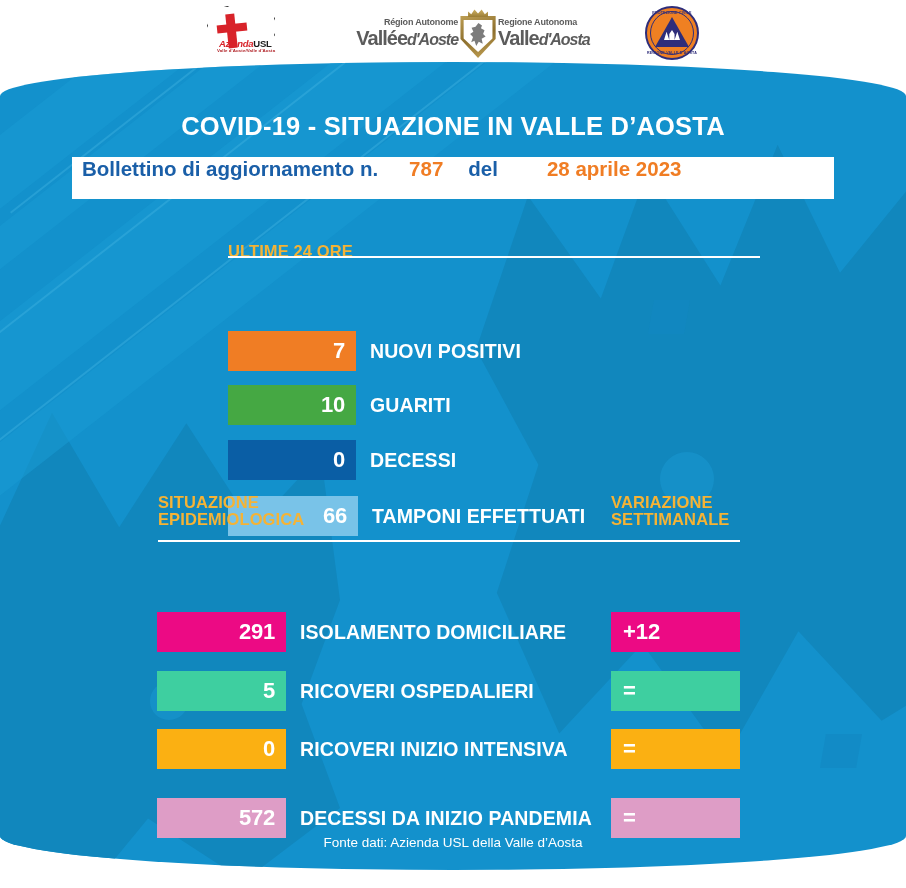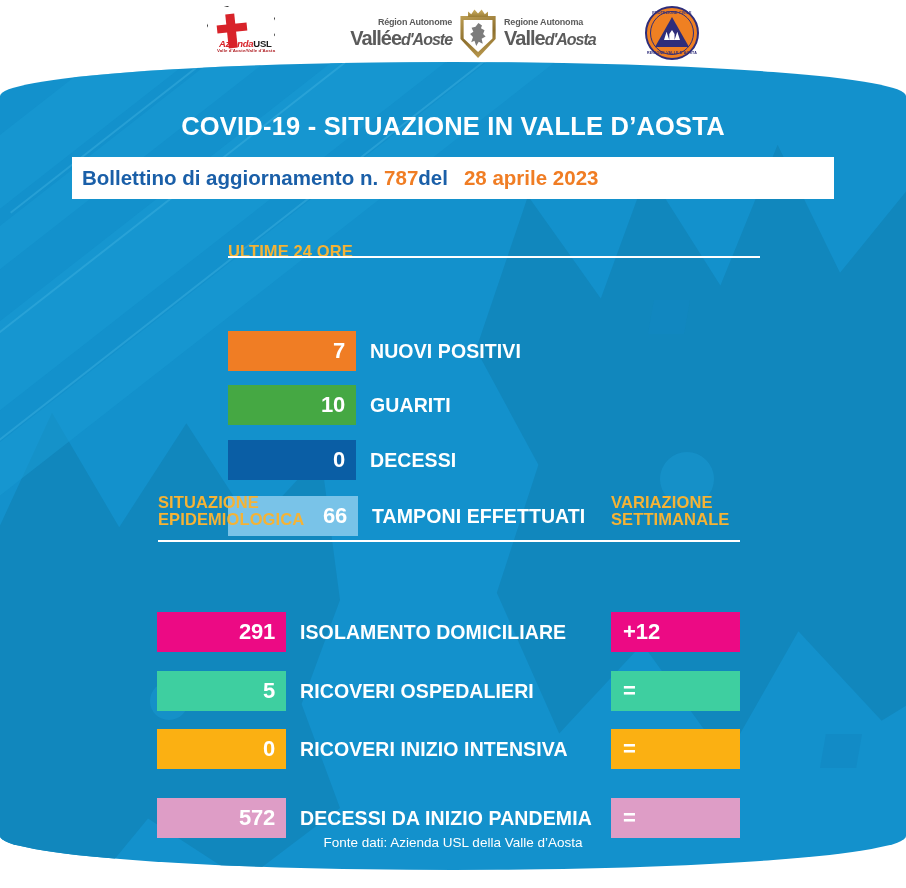--- a/index.html
+++ b/index.html
@@ -61,21 +61,21 @@
   .usl-word .b { color: #1a1a1a; }
   .usl-sub {
     position: absolute; left: 16px; top: 44px;
     font-size: 4.4px; color: #b02025; white-space: nowrap;
     font-weight: bold; letter-spacing: 0.1px;
   }
 
   
   .logo-region {
     width: 300px; height: 52px;
-    display: flex; align-items: center; justify-content: center; gap: 6px;
+    display: flex; align-items: center; justify-content: center; 
   }
   .reg-side { line-height: 1.0; }
   .reg-side.fr { text-align: right; }
   .reg-side.it { text-align: left; }
   .reg-small {
     font-size: 9px; color: #5b5b5b; font-weight: bold;
     letter-spacing: -0.2px; white-space: nowrap;
   }
   .reg-big {
     font-size: 20px; color: #5b5b5b; font-weight: bold;
@@ -234,31 +234,32 @@
     letter-spacing: 0.2px;
   }
 
   
   #bulletin-bar {
     position: absolute;
     left: 72px; top: 95px;
     width: 762px; height: 42px;
     background: #ffffff;
     display: flex;
-    align-items: center;
+    align-items: flex-start;
     padding-left: 10px;
     box-sizing: border-box;
     font-size: 20.5px;
     font-weight: bold;
+    gap: 25px;
   }
   .bl-dark { color: #1a5fa8; }
   .bl-orange { color: #f07d24; }
   #bulletin-number { margin-left: 6px; }
   #bulletin-del { }
-  #bulletin-date { margin-left: 16px; }
+  #bulletin-date { margin-left: 24px; }
 
   
   .section-head {
     position: absolute;
     color: #f5b335;
     font-size: 16.5px;
     font-weight: bold;
     line-height: 1.05;
     letter-spacing: 0.1px;
     white-space: pre-line;

